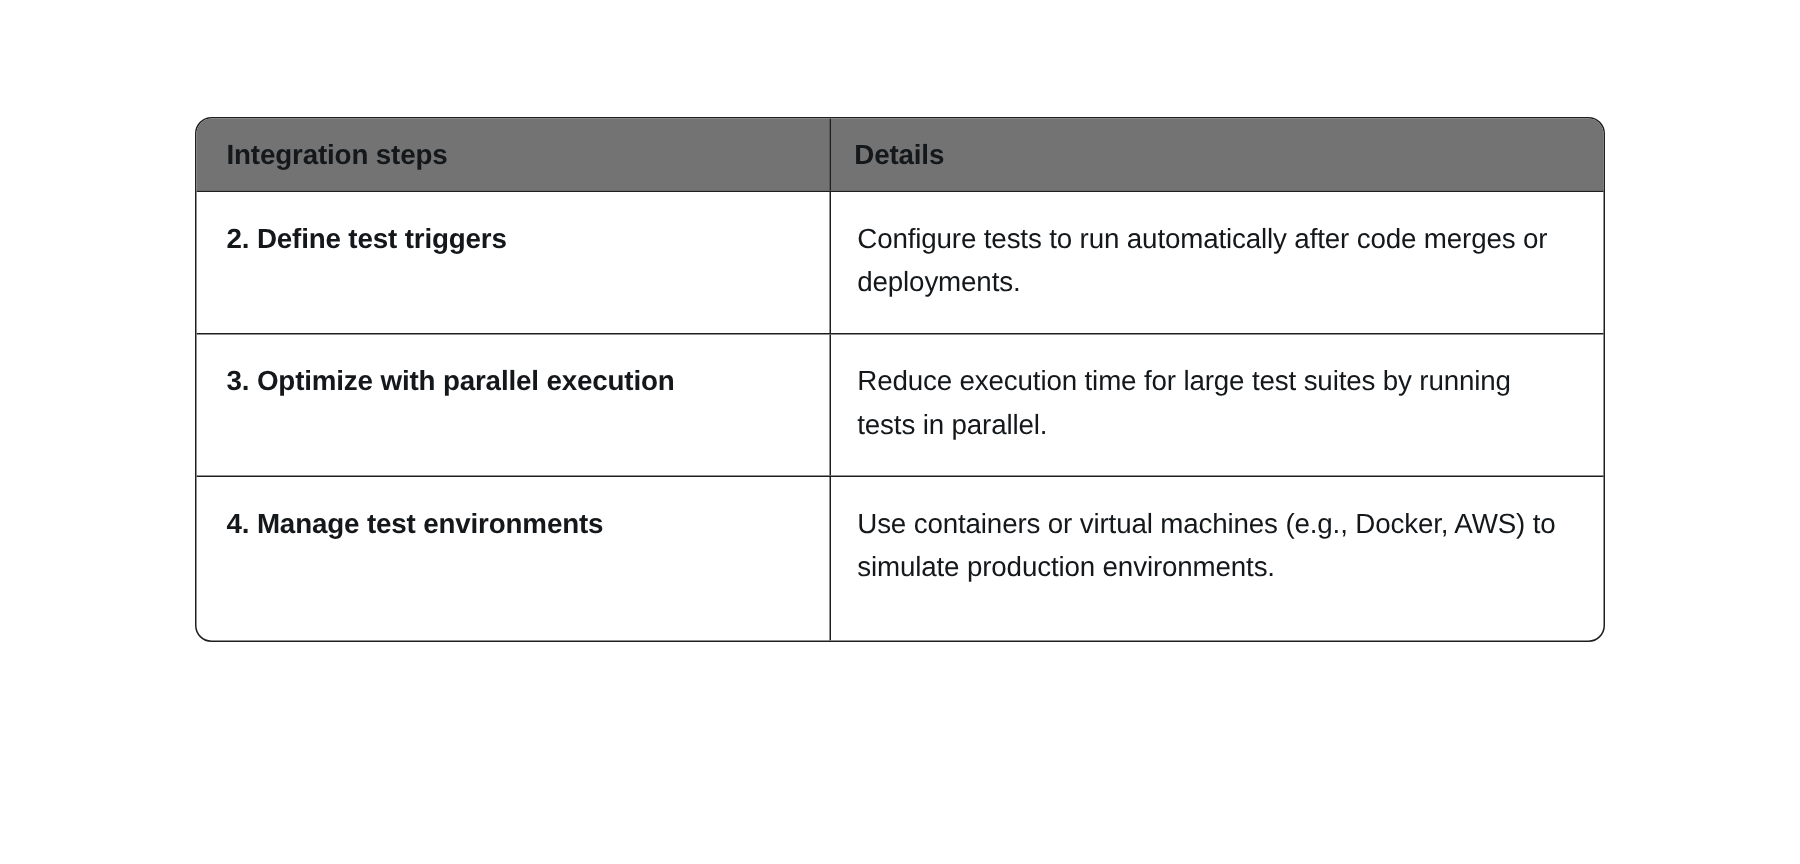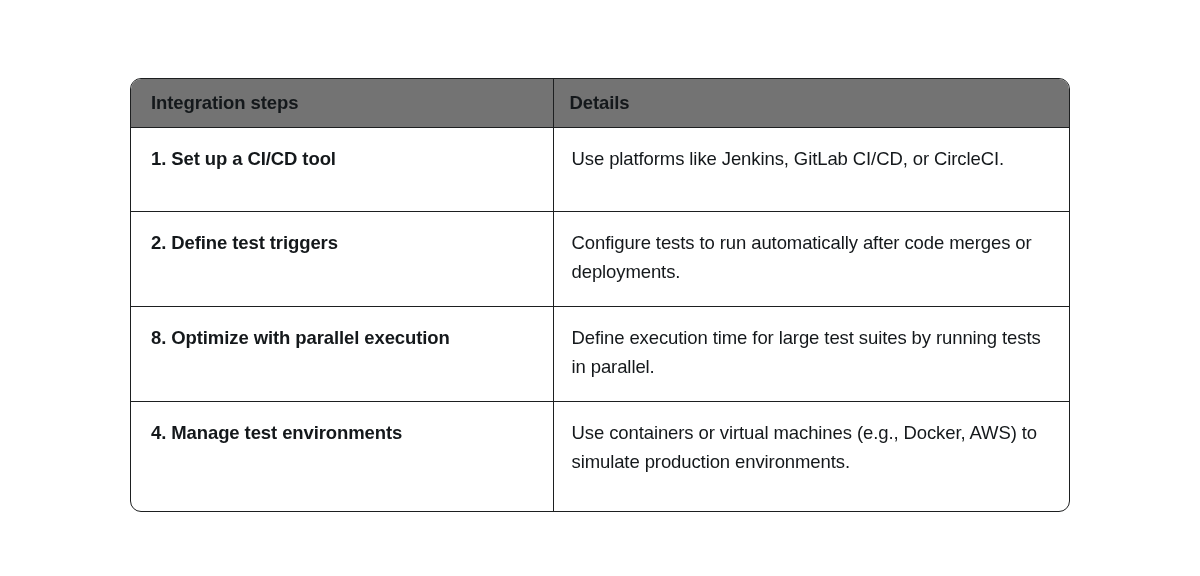--- a/index.html
+++ b/index.html
@@ -105,31 +105,27 @@
       </colgroup>
 
       <thead>
         <tr class="header-row">
           <th class="th-steps">Integration steps</th>
           <th class="th-details">Details</th>
         </tr>
       </thead>
 
       <tbody>
-        <tr data-row="0">
-          <td class="cell-step">1. Set up a CI/CD tool</td>
-          <td class="cell-detail">Use platforms like Jenkins, GitLab CI/CD, or CircleCI.</td>
-        </tr>
         <tr data-row="1">
           <td class="cell-step">2. Define test triggers</td>
           <td class="cell-detail">Configure tests to run automatically after code merges or deployments.</td>
         </tr>
         <tr data-row="2">
-          <td class="cell-step">8. Optimize with parallel execution</td>
-          <td class="cell-detail">Define execution time for large test suites by running tests in parallel.</td>
+          <td class="cell-step">3. Optimize with parallel execution</td>
+          <td class="cell-detail">Reduce execution time for large test suites by running tests in parallel.</td>
         </tr>
         <tr data-row="3">
           <td class="cell-step">4. Manage test environments</td>
           <td class="cell-detail">Use containers or virtual machines (e.g., Docker, AWS) to simulate production environments.</td>
         </tr>
       </tbody>
     </table>
   </div>
 
 </div>

